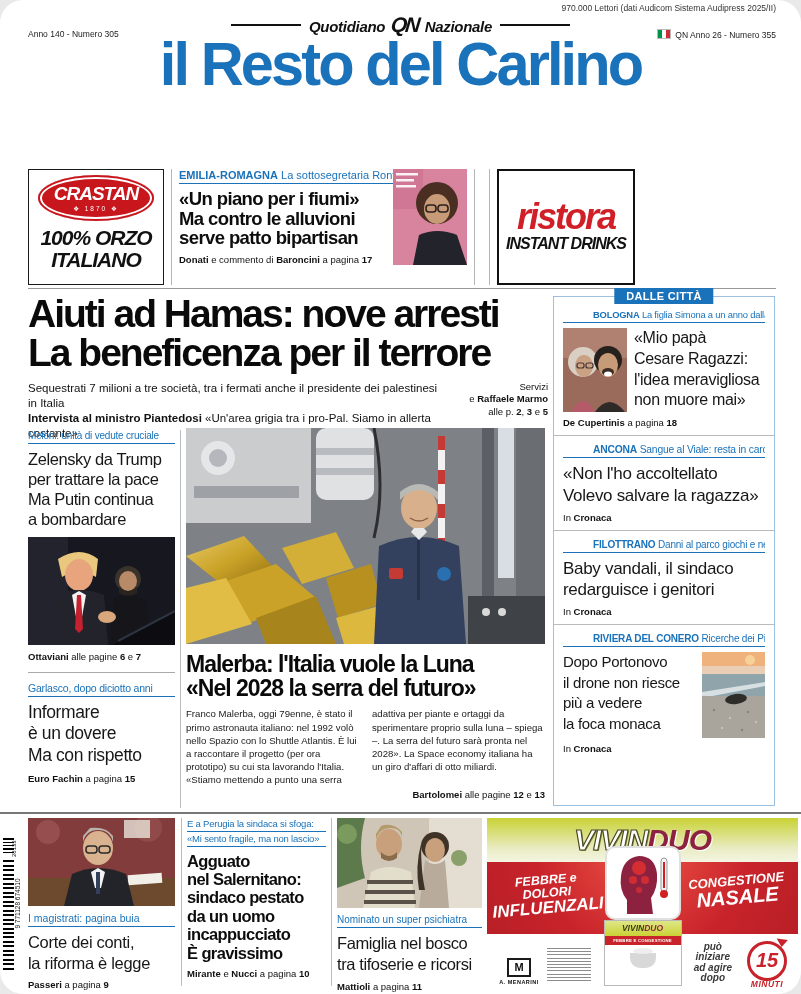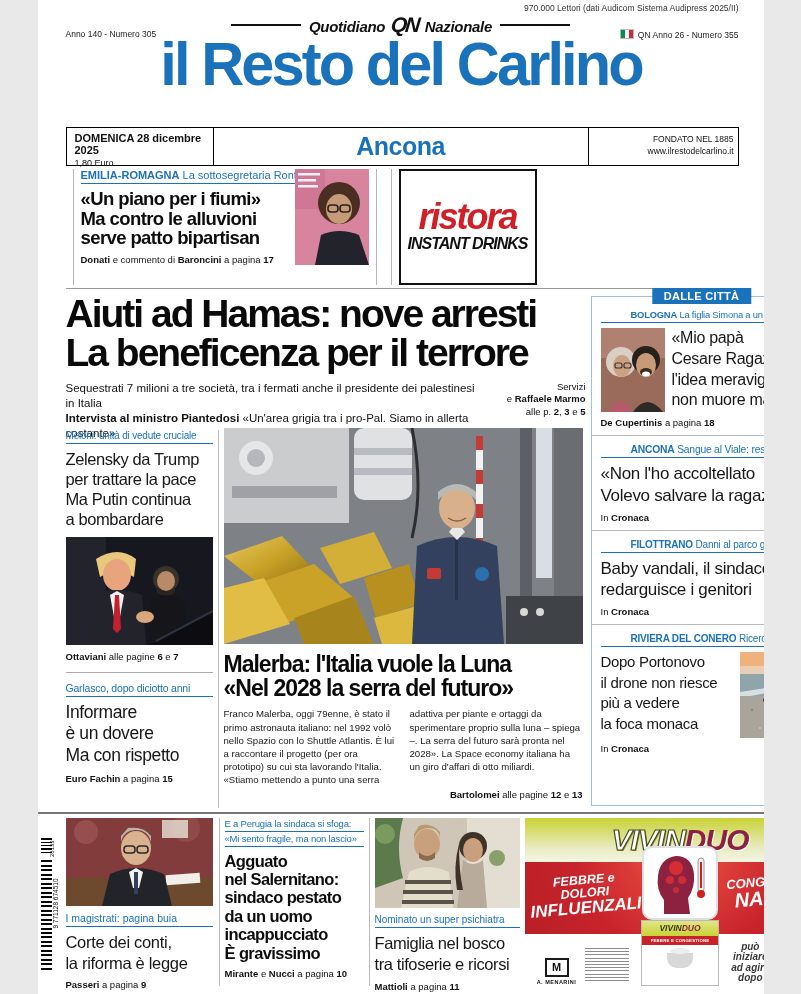--- a/index.html
+++ b/index.html
@@ -1,17 +1,17 @@
 <!DOCTYPE html>
 <html><head>
 <meta charset="utf-8">
 <style>
   html,body{margin:0;padding:0;background:#e9e9e9;}
-  .page{position:relative;width:726px;height:994px;background:#fff;margin:0 auto;
-        font-family:"Liberation Sans",sans-serif;color:#111;overflow:hidden;}
+  .page{position:relative;width:801px;height:994px;background:#fff;margin:0 auto;
+        font-family:"Liberation Sans",sans-serif;color:#111;overflow:hidden;border-radius:23px;}
   .seg-b{font-weight:700;}
   
   .readers{position:absolute;top:3px;right:25px;font-size:8.5px;color:#333;}
   .brandline{position:absolute;top:13px;left:0;right:0;text-align:center;white-space:nowrap;}
   .brandline .rule{display:inline-block;width:70px;height:2px;background:#111;vertical-align:6px;margin:0 8px;}
   .brandline .q{font-size:15px;font-weight:700;font-style:italic;letter-spacing:-0.3px;}
   .qn-logo{display:inline-block;font-size:21px;font-weight:900;font-style:italic;letter-spacing:-2px;margin:0 6px;transform:skewX(-6deg);}
   .annoL{position:absolute;top:29px;left:28px;font-size:8.5px;color:#222;}
   .annoR{position:absolute;top:29px;right:25px;font-size:8.5px;color:#222;}
   .flag{display:inline-block;width:12px;height:8px;vertical-align:-1px;margin-right:4px;border:0.5px solid #bbb;}
@@ -146,35 +146,30 @@
   <div class="brandline">
     <span class="rule"></span><span class="q">Quotidiano</span><span class="qn-logo">QN</span><span class="q">Nazionale</span><span class="rule"></span>
   </div>
   <div class="annoL">Anno 140 - Numero 305</div>
   <div class="annoR">
     <span class="flag"><i style="background:#009246"></i><i style="background:#fff"></i><i style="background:#ce2b37"></i></span><span>QN  Anno 26 - Numero 355</span>
   </div>
 
   <div class="masthead">il Resto del Carlino</div>
 
-  <div class="dateline">
-    <div class="dl-left">
-      <div class="dl-date">DOMENICA 28 dicembre 2025</div>
-      <div class="dl-price">1,80 Euro</div>
-    </div>
-    <div class="dl-center">
-      <div class="dl-edition">Ancona</div>
-    </div>
-    <div class="dl-right">
-      <div>FONDATO NEL 1885</div>
-      <div>www.ilrestodelcarlino.it</div>
-    </div>
-  </div>
 
   <div class="topstrip">
+    <div class="ad-crastan">
+      <div class="crastan-oval">
+        <div class="crastan-brand">CRASTAN</div>
+        <div class="crastan-year">❖ 1870 ❖</div>
+      </div>
+      <div class="crastan-l1">100% ORZO</div>
+      <div class="crastan-l2">ITALIANO</div>
+    </div>
     <div class="vsep"></div>
     <div class="story-rontini">
       <div class="kicker"><span class="place">EMILIA-ROMAGNA</span><span> La sottosegretaria Rontini</span></div>
       <div class="hl">«Un piano per i fiumi»<br>Ma contro le alluvioni<br>serve patto bipartisan</div>
       <div class="byline"><span class="seg-b">Donati</span><span> e commento di </span><span class="seg-b">Baroncini</span><span> a pagina </span><span class="seg-b">17</span></div>
       <svg class="photo ph-rontini" viewBox="0 0 74 96" xmlns="http://www.w3.org/2000/svg">
         <rect width="74" height="96" fill="#d9849f"></rect>
         <rect x="0" y="0" width="30" height="40" fill="#cf7794"></rect>
         <rect x="3" y="4" width="22" height="2.5" fill="#fff" opacity=".9"></rect>
         <rect x="3" y="10" width="18" height="2.5" fill="#fff" opacity=".9"></rect>

